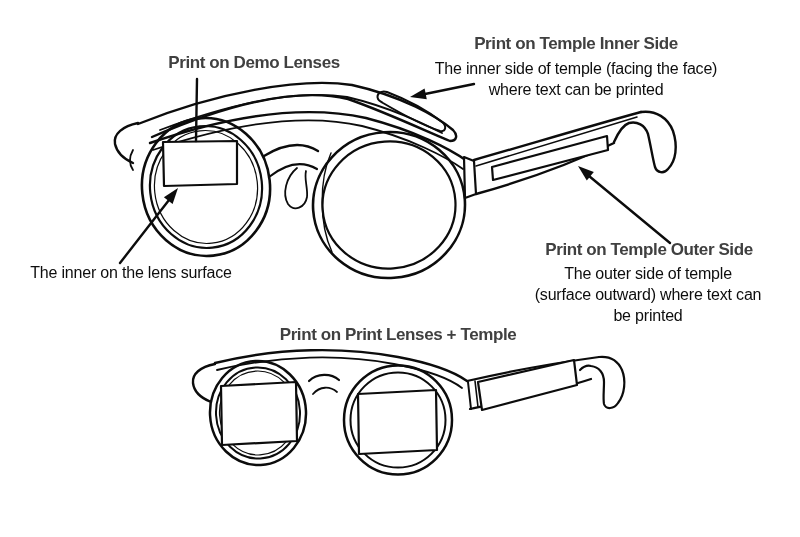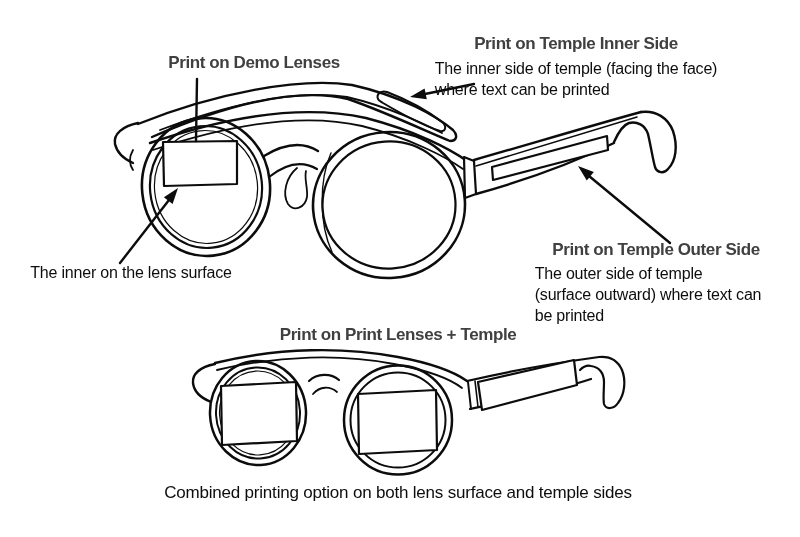--- a/index.html
+++ b/index.html
@@ -31,20 +31,21 @@
     color: #404040;
   }
   .lbl.bold {
     font-weight: 700;
     font-size: 17px;
     letter-spacing: -0.4px;
   }
   .desc {
     position: absolute;
     transform: translateX(-50%);
+    text-align: center;
     font-size: 16px;
     line-height: 21px;
     letter-spacing: -0.2px;
     white-space: nowrap;
     color: #0d0d0d;
   }
   .caption {
     position: absolute;
     transform: translateX(-50%);
     font-size: 17px;
@@ -141,28 +142,27 @@
   </svg>
 
   <div class="lbl bold" style="left:216px; top:53px;margin-left:38px;">Print on Demo Lenses</div>
 
   <div class="lbl bold" style="left:576px; top:34px;">Print on Temple Inner Side</div>
   <div class="desc" style="left:576px; top:58px;">
     <div>The inner side of temple (facing the face)</div>
     <div>where text can be printed</div>
   </div>
 
-  <div class="lbl bold" style="left:649px; top:240px;margin-left:7px;">Print on Temple Outer Side</div>
+  <div class="lbl bold" style="left:649px; top:240px;">Print on Temple Outer Side</div>
   <div class="desc" style="left:648px; top:263px;">
     <div>The outer side of temple</div>
     <div>(surface outward) where text can</div>
     <div>be printed</div>
   </div>
 
   <div class="desc" style="left:131px; top:262px;">
     <div>The inner on the lens surface</div>
   </div>
 
   <div class="lbl bold" style="left:398px; top:325px;">Print on Print Lenses + Temple</div>
 
-  <div class="caption" style="left:398px; top:483px;">Combined printing option on both lens surface and temple sides</div>
 
 </div>
 
 </body></html>

